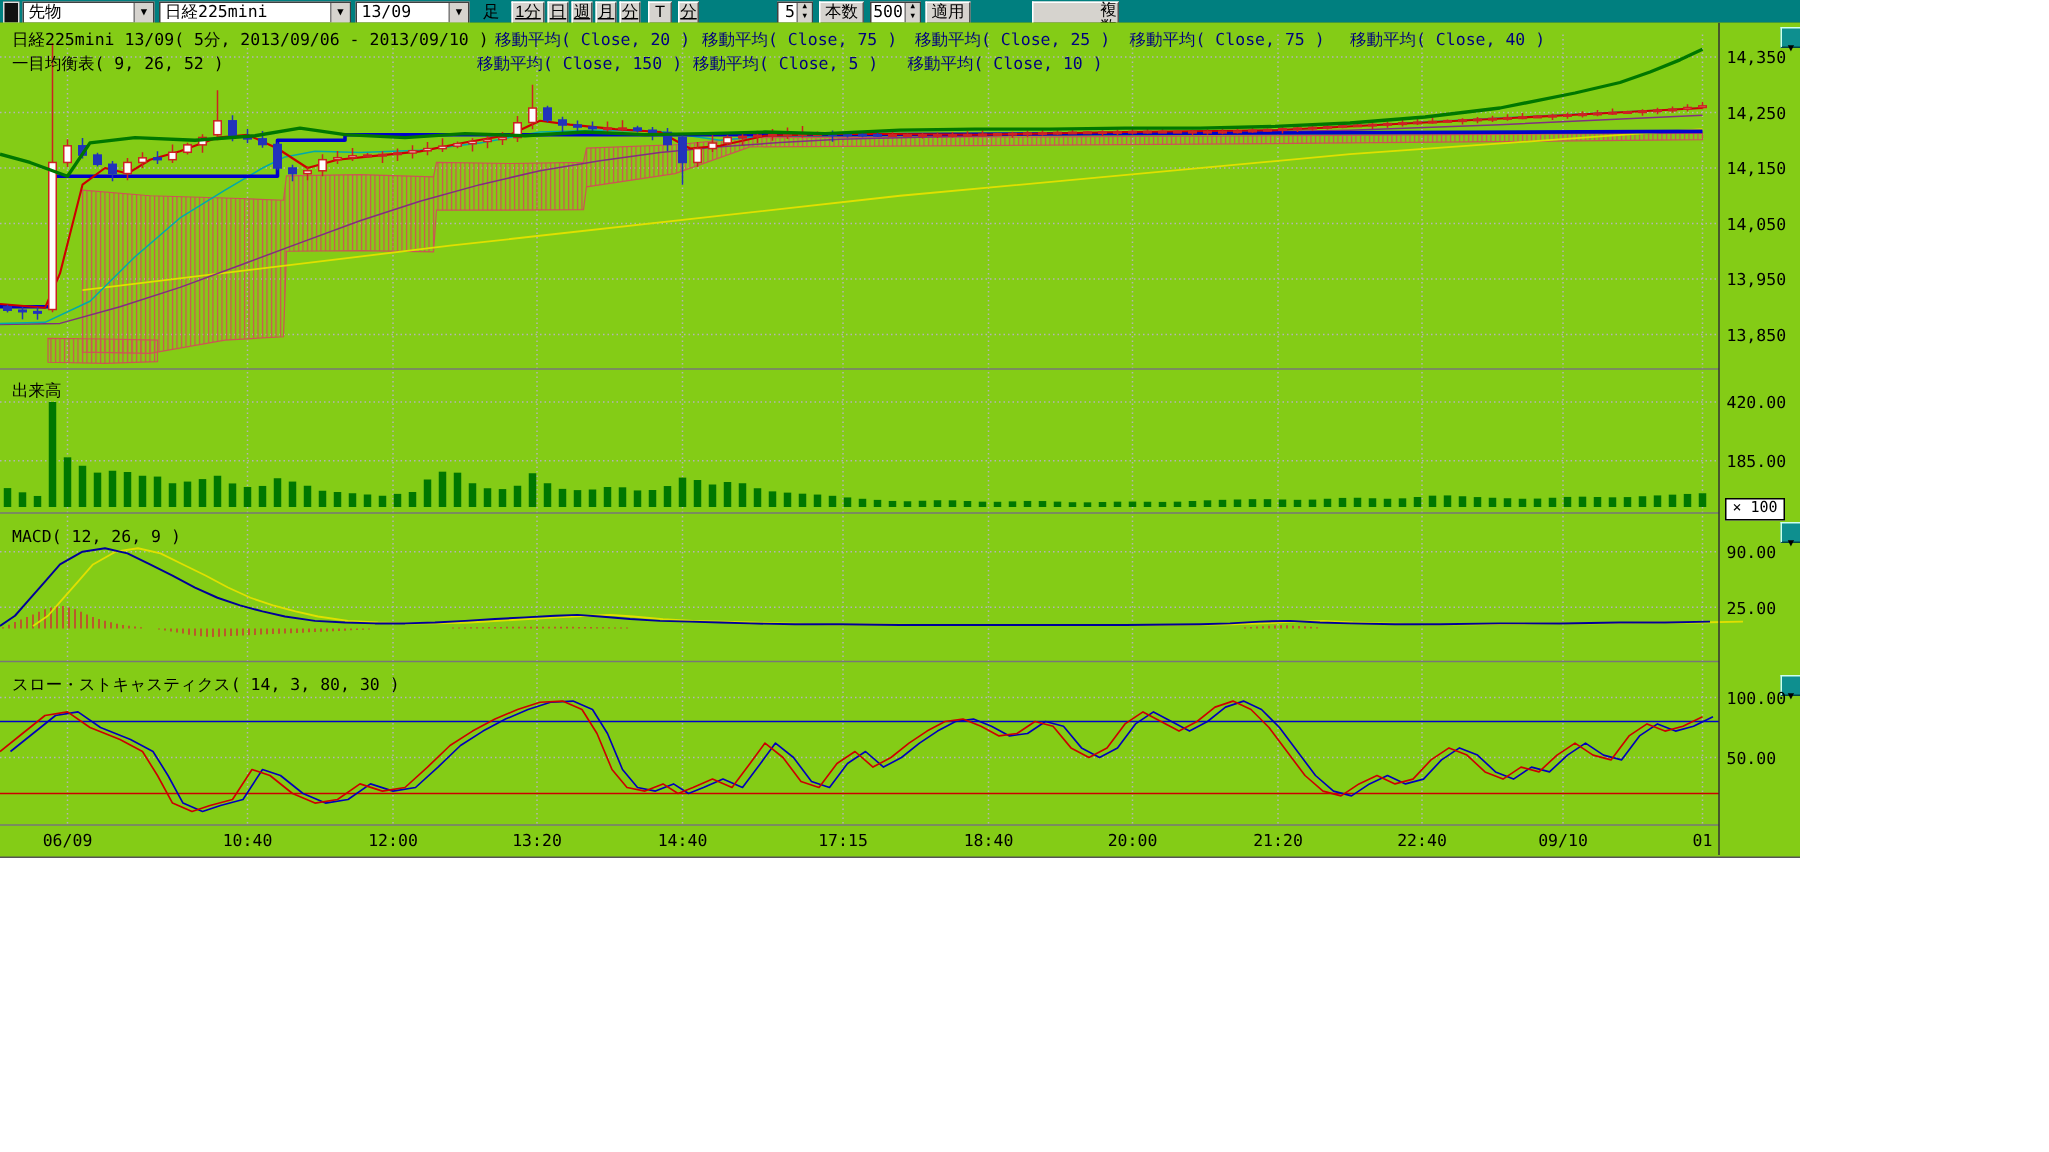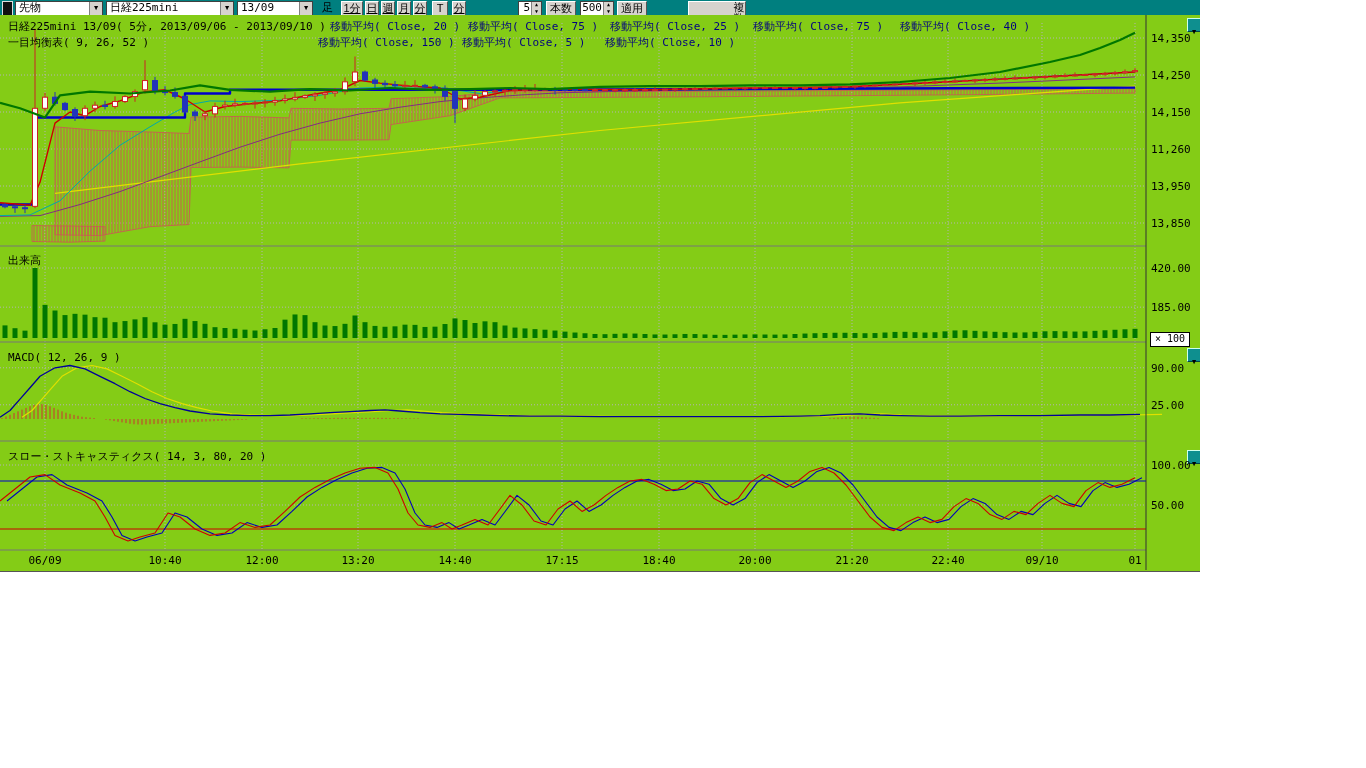--- a/index.html
+++ b/index.html
@@ -597,31 +597,31 @@
       <span style="left:753px;top:4px;">移動平均( Close, 75 )</span>
       <span style="left:900px;top:4px;">移動平均( Close, 40 )</span>
       <span class="ltitle" style="left:8px;top:20px;">一目均衡表( 9, 26, 52 )</span>
       <span style="left:318px;top:20px;">移動平均( Close, 150 )</span>
       <span style="left:462px;top:20px;">移動平均( Close, 5 )</span>
       <span style="left:605px;top:20px;">移動平均( Close, 10 )</span>
     </div>
 
     <span class="plabel" style="left:8px;top:238px;">出来高</span>
     <span class="plabel" style="left:8px;top:336px;">MACD( 12, 26, 9 )</span>
-    <span class="plabel" style="left:8px;top:434px;">スロー・ストキャスティクス( 14, 3, 80, 20 )</span>
+    <span class="plabel" style="left:8px;top:434px;">スロー・ストキャスティクス( 14, 3, 80, 30 )</span>
 
     <div class="badge">× 100</div>
 
     <div class="axbtn" style="top:3px;"><span>▼</span></div>
     <div class="axbtn" style="top:333px;"><span>▼</span></div>
     <div class="axbtn" style="top:435px;"><span>▼</span></div>
   <div class="ylab" style="top: 17px;">14,350</div>
       <div class="ylab" style="top: 54px;">14,250</div>
       <div class="ylab" style="top: 91px;">14,150</div>
-      <div class="ylab" style="top: 128px;">11,260</div>
+      <div class="ylab" style="top: 128px;">14,050</div>
       <div class="ylab" style="top: 165px;">13,950</div>
       <div class="ylab" style="top: 202px;">13,850</div>
       <div class="ylab" style="top: 247px;">420.00</div>
       <div class="ylab" style="top: 286px;">185.00</div>
       <div class="ylab" style="top: 347px;">90.00</div>
       <div class="ylab" style="top: 384px;">25.00</div>
       <div class="ylab" style="top: 444px;">100.00</div>
       <div class="ylab" style="top: 484px;">50.00</div>
       <div class="xlab" style="left: 21px; top: 539px;">06/09</div>
       <div class="xlab" style="left: 141px; top: 539px;">10:40</div>

